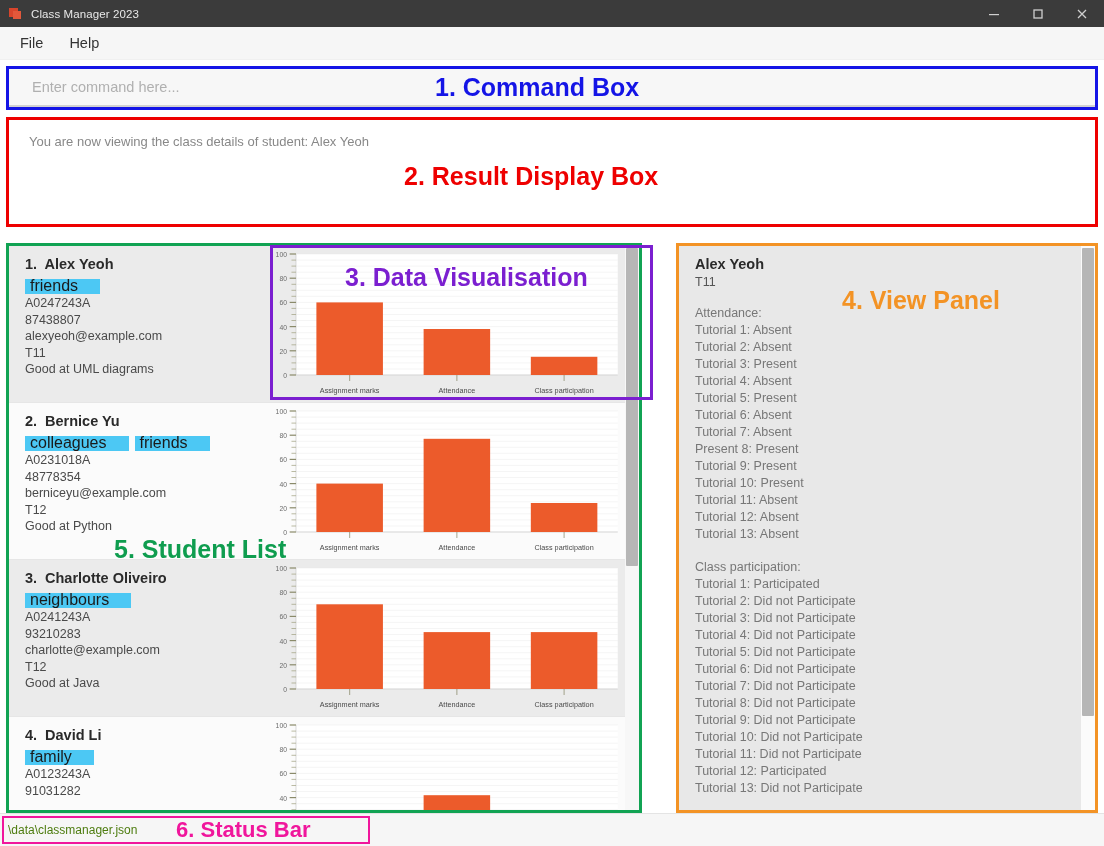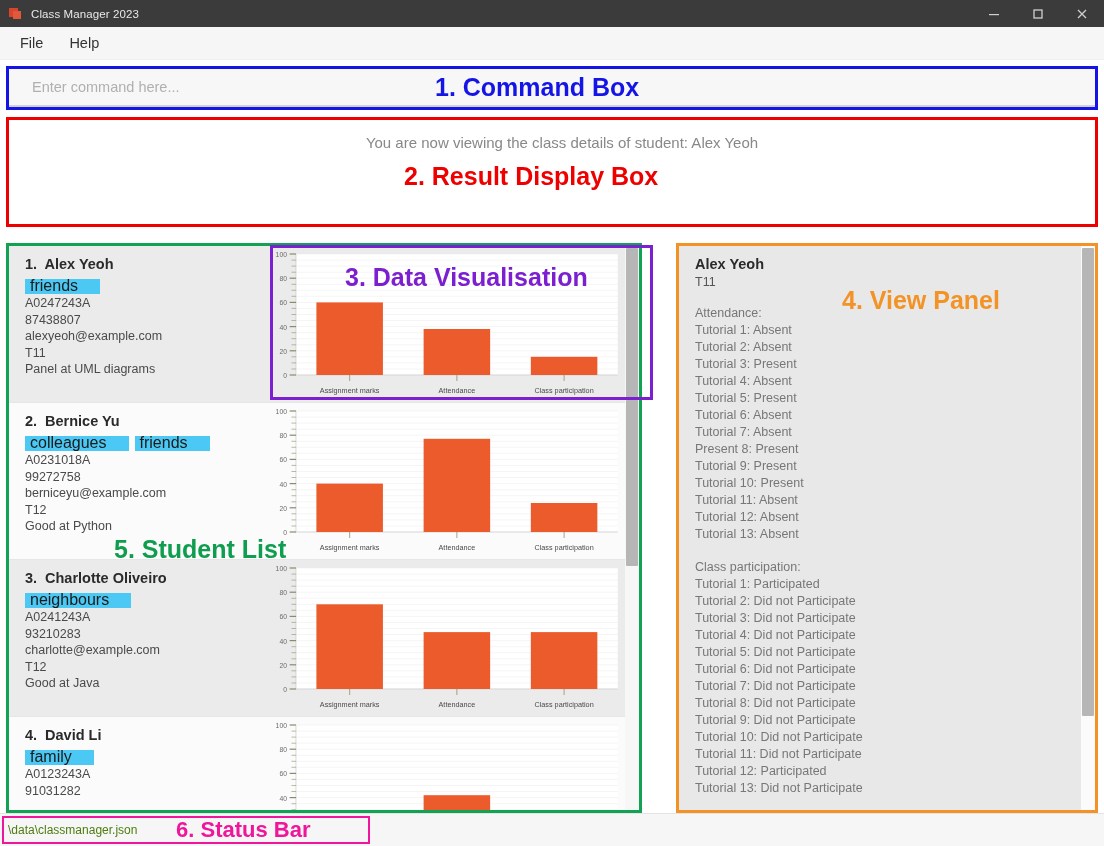--- a/index.html
+++ b/index.html
@@ -70,21 +70,21 @@
   .lbl-cmd {
     left: 435px; top: 73px; color: #1414e6; font-size: 25px;
   }
 
   
   .resbox-outer {
     position: absolute; left: 6px; top: 117px; width: 1092px; height: 110px;
     border: 3px solid #ee0000; background: #ffffff;
   }
   .res-text {
-    font-size: 15px; color: #888; margin: 14px 0 0 20px; text-align: center;
+    font-size: 13px; color: #888; margin: 14px 0 0 20px;
   }
   .lbl-res {
     left: 404px; top: 162px; color: #ee0000; font-size: 25px;
   }
 
   
   .studentpanel-outer {
     position: absolute; left: 6px; top: 243px; width: 636px; height: 570px;
     border: 3px solid #11a353; background: #fefefe; overflow: hidden;
   }
@@ -231,21 +231,21 @@
     <div class="studentpanel-inner">
       <div class="student-cards" id="student-cards">
           <div class="student-card odd">
             <div class="sc-info">
               <div class="sc-name"><span class="idx">1.</span><span> Alex Yeoh</span></div>
               <div class="sc-tags"><span class="tag">friends</span></div>
               <div class="sc-line">A0247243A</div>
               <div class="sc-line">87438807</div>
               <div class="sc-line">alexyeoh@example.com</div>
               <div class="sc-line">T11</div>
-              <div class="sc-line">Panel at UML diagrams</div>
+              <div class="sc-line">Good at UML diagrams</div>
             </div>
             <div class="chart">
               <svg class="chart-svg" viewBox="0 0 395 157" preserveAspectRatio="none">
                 <rect x="32" y="8" width="355" height="121" fill="#ffffff"></rect>
                 <line x1="32" y1="129.0" x2="387" y2="129.0" stroke="#e9e9e9" stroke-width="0.5"></line>
                 <line x1="32" y1="123.0" x2="387" y2="123.0" stroke="#e9e9e9" stroke-width="0.5"></line>
                 <line x1="32" y1="116.9" x2="387" y2="116.9" stroke="#e9e9e9" stroke-width="0.5"></line>
                 <line x1="32" y1="110.8" x2="387" y2="110.8" stroke="#e9e9e9" stroke-width="0.5"></line>
                 <line x1="32" y1="104.8" x2="387" y2="104.8" stroke="#e9e9e9" stroke-width="0.5"></line>
                 <line x1="32" y1="98.8" x2="387" y2="98.8" stroke="#e9e9e9" stroke-width="0.5"></line>
@@ -303,21 +303,21 @@
                 <line x1="327.8" y1="129" x2="327.8" y2="135" stroke="#8a8a6a" stroke-width="0.8"></line>
                 <text x="327.8" y="147" text-anchor="middle" font-family="Liberation Sans, sans-serif" font-size="8" fill="#4a4a4a">Class participation</text>
               </svg>
             </div>
           </div>
           <div class="student-card even">
             <div class="sc-info">
               <div class="sc-name"><span class="idx">2.</span><span> Bernice Yu</span></div>
               <div class="sc-tags"><span class="tag">colleagues</span><span class="tag">friends</span></div>
               <div class="sc-line">A0231018A</div>
-              <div class="sc-line">99272758</div>
+              <div class="sc-line">48778354</div>
               <div class="sc-line">berniceyu@example.com</div>
               <div class="sc-line">T12</div>
               <div class="sc-line">Good at Python</div>
             </div>
             <div class="chart">
               <svg class="chart-svg" viewBox="0 0 395 157" preserveAspectRatio="none">
                 <rect x="32" y="8" width="355" height="121" fill="#ffffff"></rect>
                 <line x1="32" y1="129.0" x2="387" y2="129.0" stroke="#e9e9e9" stroke-width="0.5"></line>
                 <line x1="32" y1="123.0" x2="387" y2="123.0" stroke="#e9e9e9" stroke-width="0.5"></line>
                 <line x1="32" y1="116.9" x2="387" y2="116.9" stroke="#e9e9e9" stroke-width="0.5"></line>

